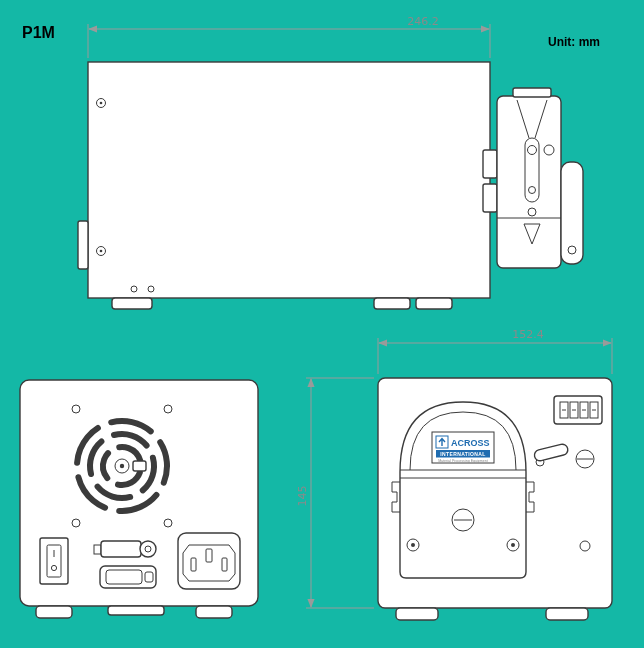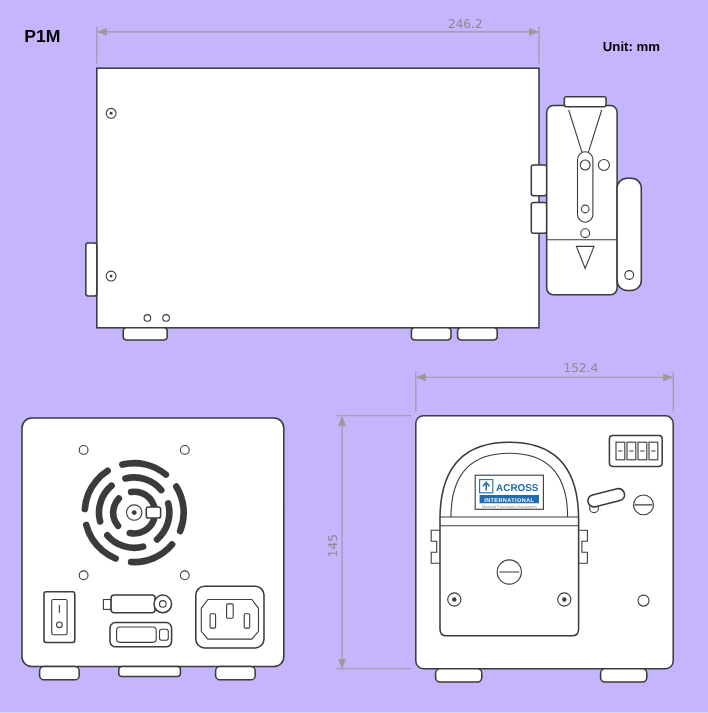--- a/index.html
+++ b/index.html
@@ -1,21 +1,21 @@
 <!DOCTYPE html>
 <html style="--line: #3b3b3b; --dim: #9a9a9a; --logo-blue: #1f6cb0;"><head>
 <meta charset="utf-8">
 <style>
   :root{
     --line:#3b3b3b;
     --dim:#9a9a9a;
     --logo-blue:#1f6cb0;
   }
   html,body{margin:0;padding:0;background:#ffffff;}
-  .canvas{position:relative;width:644px;height:648px;background:#c4b5fd;overflow:hidden;
+  .canvas{position:relative;width:644px;height:648px;background:#14b8a6;overflow:hidden;
           font-family:"Liberation Sans", sans-serif;}
   svg{display:block;}
   .ln{fill:none;stroke:var(--line);stroke-width:1.4;}
   .lnf{fill:#fff;stroke:var(--line);stroke-width:1.4;}
   .thin{fill:none;stroke:var(--line);stroke-width:1;}
   .dot{fill:var(--line);stroke:none;}
   .dim{stroke:var(--dim);stroke-width:1;fill:none;}
   .dimtext{fill:#8a8a8a;font:11px "DejaVu Sans", sans-serif;}
   .title{font:bold 16px "Liberation Sans", sans-serif;fill:#000;}
   .unit{font:bold 12px "Liberation Sans", sans-serif;fill:#000;}

